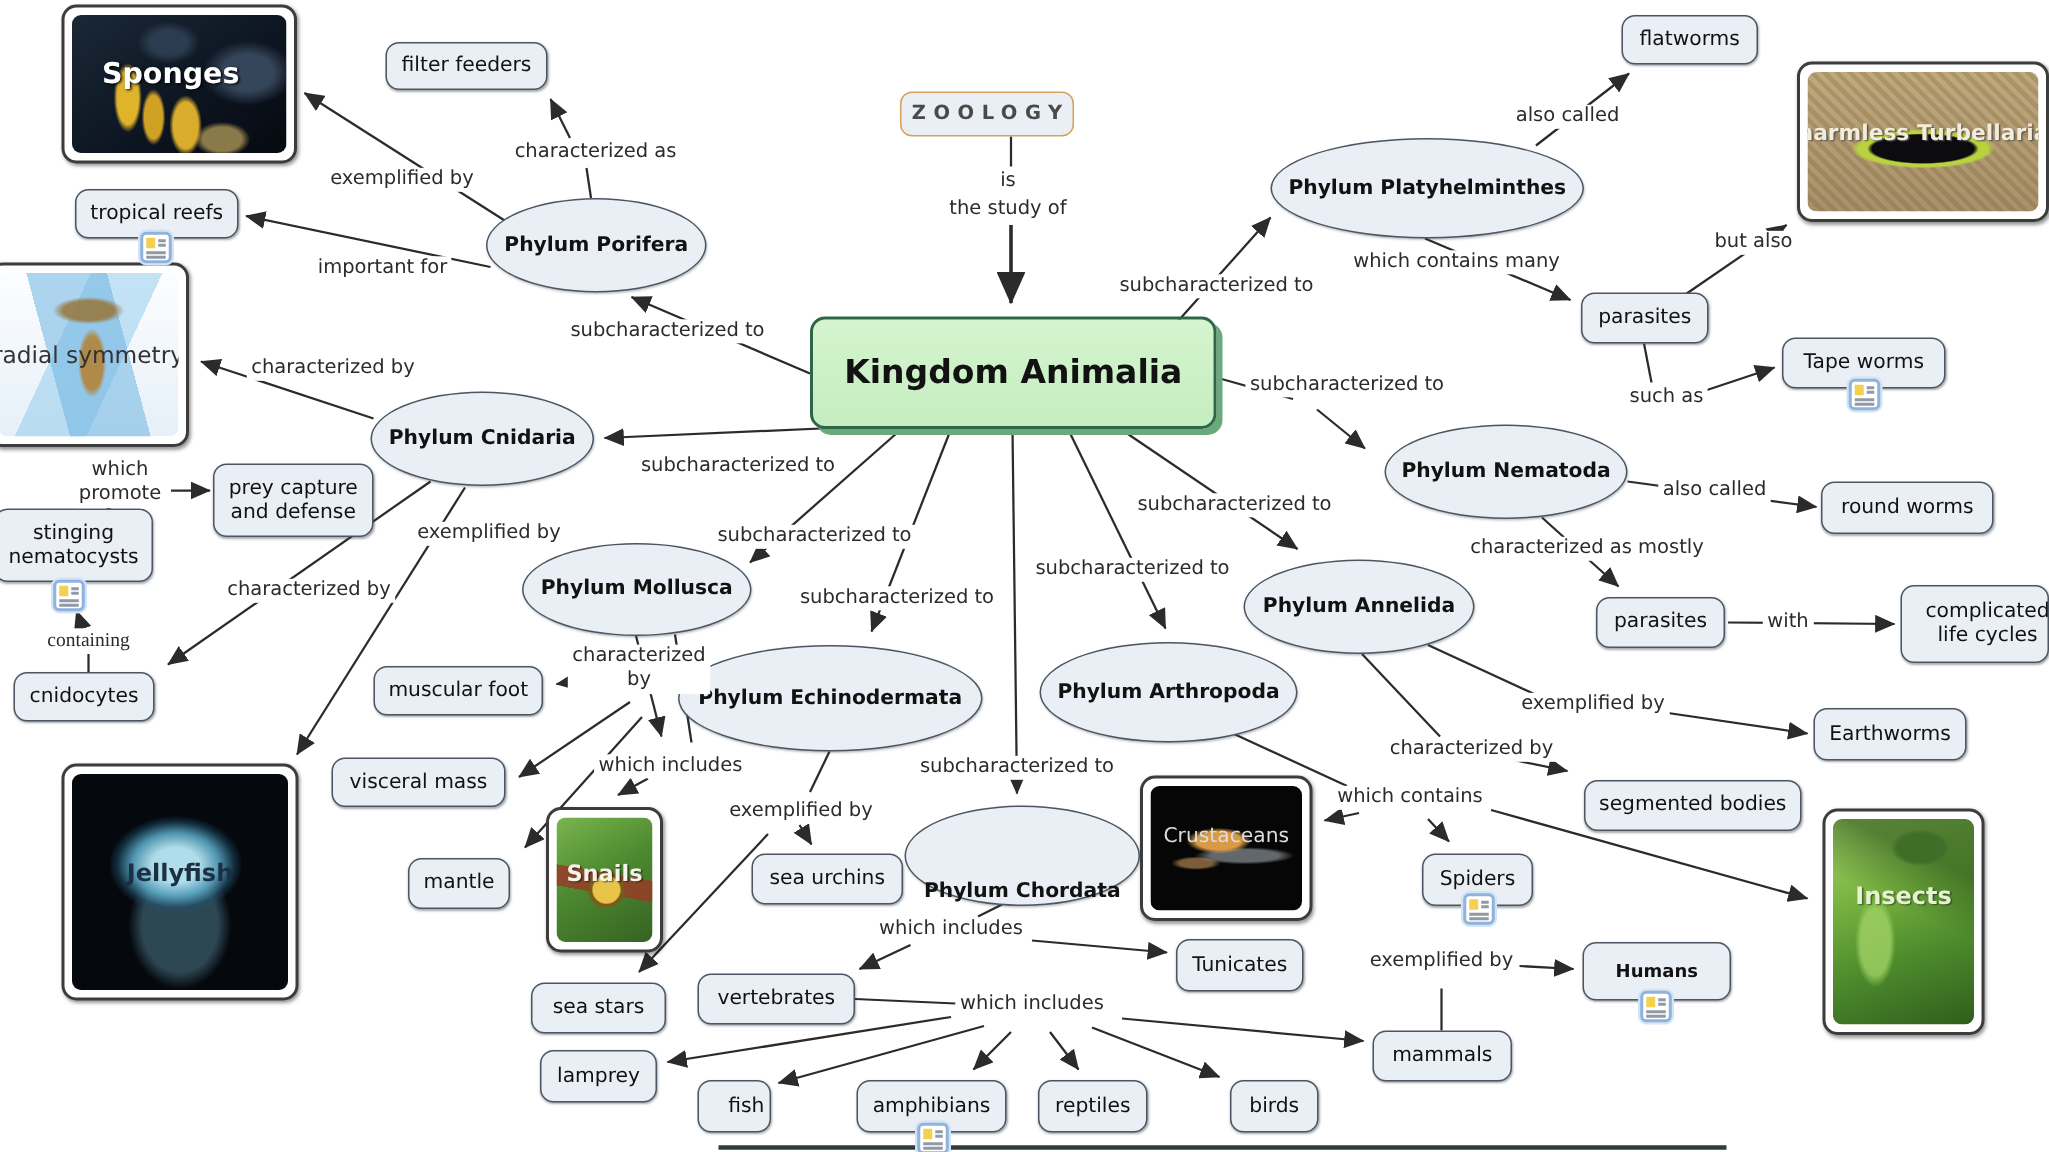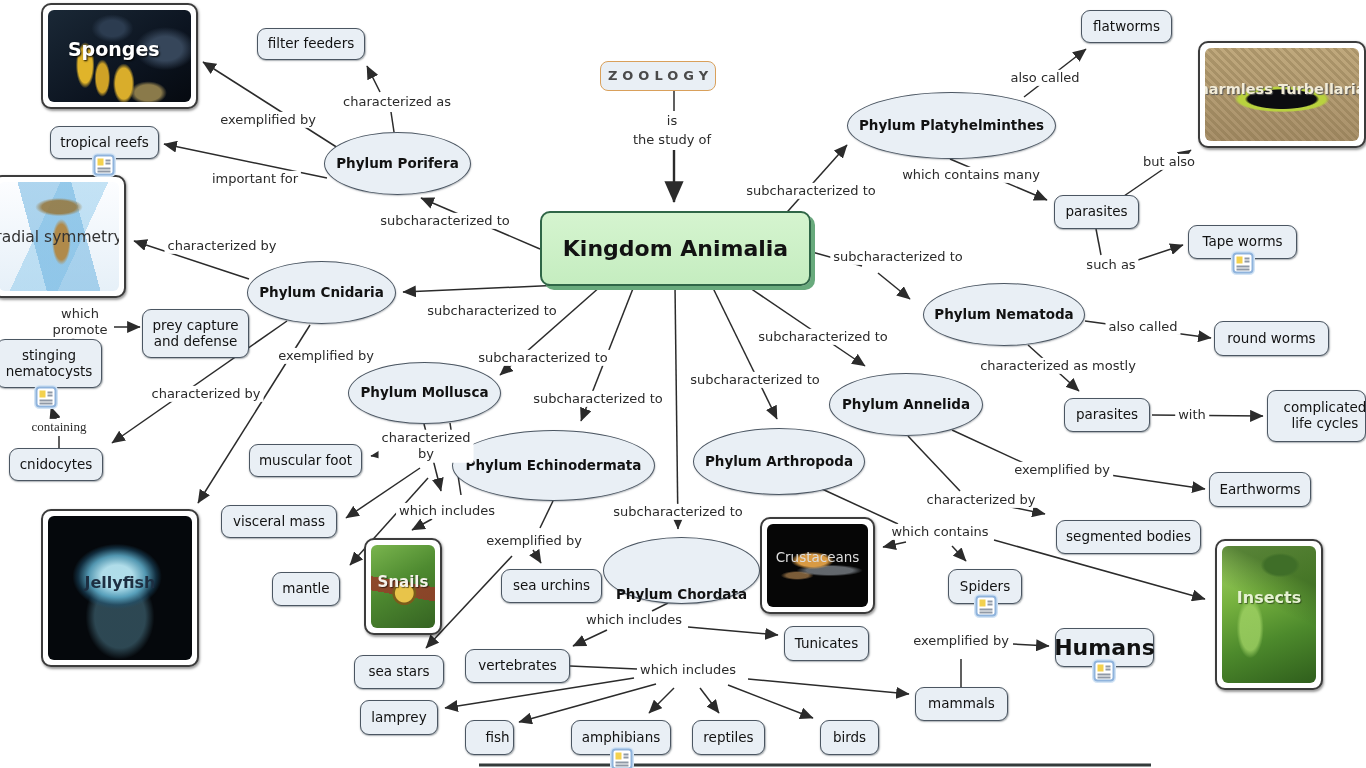--- a/index.html
+++ b/index.html
@@ -12,21 +12,21 @@
   .box{background:var(--node-fill,#e9eff5);border:1.6px solid var(--node-border,#4b5662);
        border-radius:9px;box-shadow:0.5px 1px 1.5px rgba(60,70,80,.45)}
   .ellipse{background:var(--node-fill,#e9eff5);border:1.6px solid var(--node-border,#4b5662);
        border-radius:50%;font-weight:bold;white-space:nowrap;box-shadow:0.5px 1px 1.5px rgba(60,70,80,.35)}
   .root{background:linear-gradient(var(--root-fill,#d5f4cf),#c5edc0);
        border:2px solid var(--root-border,#2f6647);border-radius:10px;
        box-shadow:4px 4px 0 0 var(--root-shadow,#68aa7c);font-weight:bold;font-size:22px;white-space:nowrap}
   .zoology{background:var(--node-fill,#e9eff5);border:1.6px solid var(--zoology-border,#d9a05b);
        border-radius:8px;font-weight:bold;font-size:13px;letter-spacing:5px;color:#4a4a4a;
        padding-left:5px;white-space:nowrap}
-  .bold-box{font-weight:bold;font-size:22px}
+  .bold-box{font-weight:bold;font-size:12px}
   .link-label{position:absolute;z-index:3;transform:translate(-50%,-50%);background:#fff;
        padding:0 3px;font-size:13px;color:var(--label-text,#2b2b2b);text-align:center;
        white-space:pre-line;line-height:1.25}
   .img-frame{position:absolute;z-index:2;background:#fff;border:2px solid #3c3c3c;border-radius:10px;
        padding:5px;box-shadow:1px 1.5px 2.5px rgba(0,0,0,.4)}
   .img-body{position:relative;width:100%;height:100%;border-radius:6px;overflow:hidden}
   .img-caption{position:absolute;left:50%;top:50%;transform:translate(-50%,-50%);
        font-weight:bold;white-space:nowrap;z-index:2;font-size:15px}
   .img-sponges{background:
      radial-gradient(ellipse 13px 32px at 26% 60%, #e0b42a 0 55%, rgba(224,180,42,0) 72%),

